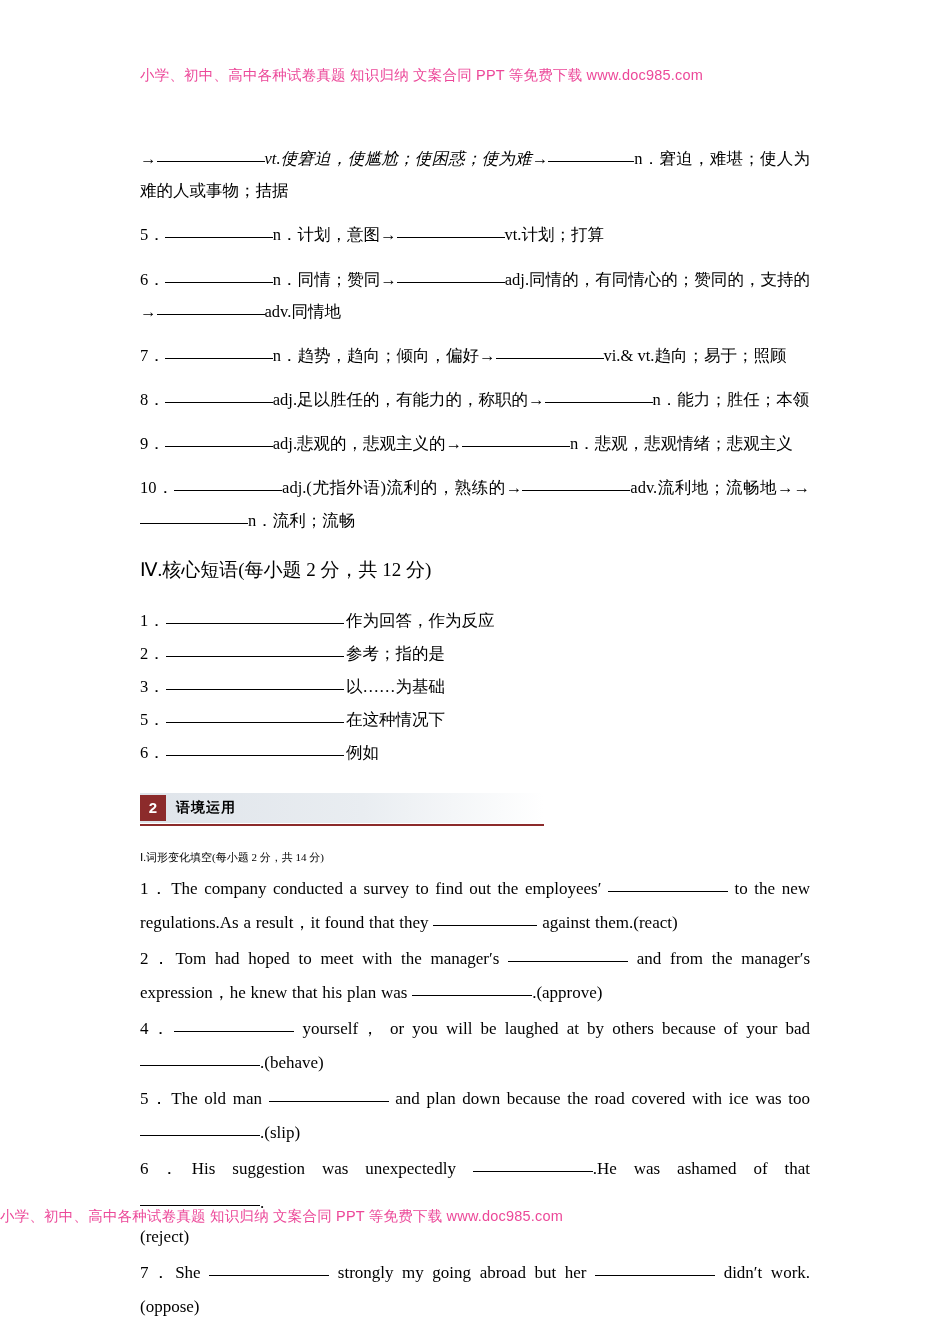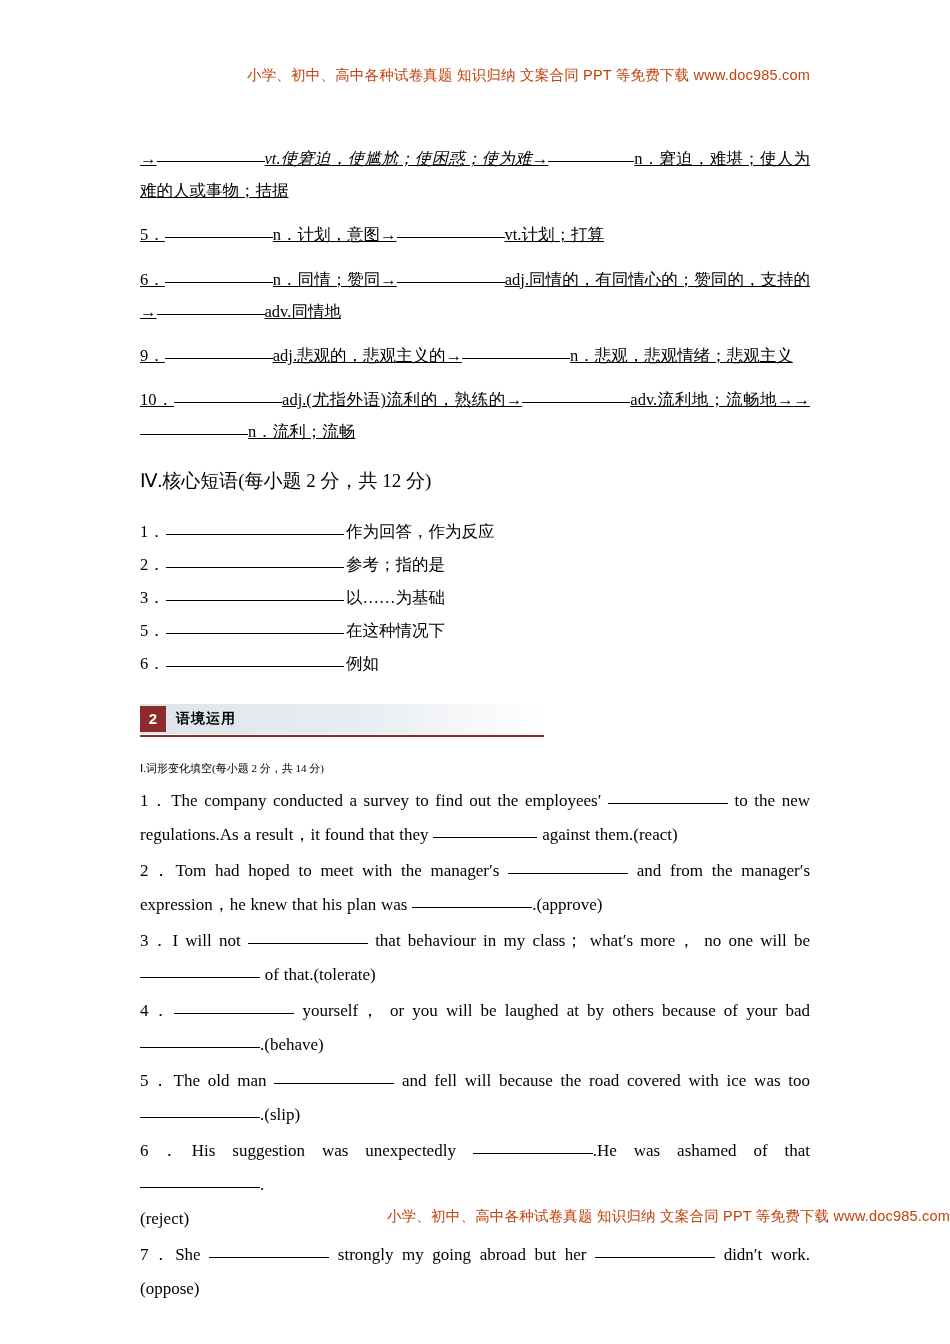--- a/index.html
+++ b/index.html
@@ -15,42 +15,41 @@
     position: relative;
   }
   .page {
     position: relative;
     width: 950px;
     height: 1344px;
     box-sizing: border-box;
     padding: 0 140px;
   }
   .watermark {
-    text-align: right;
+    text-align: left;
     font-family: "Liberation Sans", sans-serif;
     font-size: 14.5px;
-    color: #c2410c;
+    color: #ec4899;
     letter-spacing: 0.2px;
   }
   .watermark-top { padding-top: 66px; }
   .watermark-bottom {
     position: absolute;
     left: 0; right: 0;
     bottom: 118px;
   }
   .content {
     margin-top: 58px;
     font-size: 16.5px;
     line-height: 1.95;
   }
   .line {
     margin: 12px 0 6px 0;
     text-align: justify;
     text-justify: inter-ideograph;
-    text-decoration: underline;
   }
   .blank-s { display: inline-block; border-bottom: 1px solid #000; width: 86px; vertical-align: 2px; }
   .blank-m { display: inline-block; border-bottom: 1px solid #000; width: 108px; vertical-align: 2px; }
   i.pos { font-style: italic; }
   .sec-head {
     margin: 14px 0 4px 0;
     font-size: 19px;
   }
   .phrases { margin-top: 16px; }
   .phrase-row {
@@ -133,21 +132,27 @@
     </div>
 
     <div class="line">
       <span>5．</span><span class="blank-m"></span><span>n．计划，意图→</span><span class="blank-m"></span><span>vt.计划；打算</span>
     </div>
 
     <div class="line">
       <span>6．</span><span class="blank-m"></span><span>n．同情；赞同→</span><span class="blank-m"></span><span>adj.同情的，有同情心的；赞同的，支持的→</span><span class="blank-m"></span><span>adv.同情地</span>
     </div>
 
-
+    <div class="line">
+      <span>7．</span><span class="blank-m"></span><span>n．趋势，趋向；倾向，偏好→</span><span class="blank-m"></span><span>vi.&amp; vt.趋向；易于；照顾</span>
+    </div>
+
+    <div class="line">
+      <span>8．</span><span class="blank-m"></span><span>adj.足以胜任的，有能力的，称职的→</span><span class="blank-m"></span><span>n．能力；胜任；本领</span>
+    </div>
 
     <div class="line">
       <span>9．</span><span class="blank-m"></span><span>adj.悲观的，悲观主义的→</span><span class="blank-m"></span><span>n．悲观，悲观情绪；悲观主义</span>
     </div>
 
     <div class="line">
       <span>10．</span><span class="blank-m"></span><span>adj.(尤指外语)流利的，熟练的→</span><span class="blank-m"></span><span>adv.流利地；流畅地→</span>→<span class="blank-m"></span><span>n．流利；流畅</span>
     </div>
 
     <div class="sec-head">Ⅳ.核心短语(每小题 2 分，共 12 分)</div>
@@ -170,30 +175,27 @@
     <div class="q-head">Ⅰ.词形变化填空(每小题 2 分，共 14 分)</div>
 
     <div class="q justify-en">
       <span class="num">1．</span><span>The  company  conducted  a  survey  to  find  out  the  employees′</span> <span class="eblank-lg"></span> <span>to  the  new  regulations.As  a  result，it  found  that  they</span> <span class="eblank"></span> <span>against them.(react)</span>
     </div>
 
     <div class="q justify-en">
       <span class="num">2．</span><span>Tom  had  hoped  to  meet  with  the  manager′s</span> <span class="eblank-lg"></span> <span>and  from  the  manager′s  expression，he  knew  that  his  plan  was</span> <span class="eblank-lg"></span><span>.(approve)</span>
     </div>
 
-    <div class="q justify-en">
-      <span class="num">3．</span><span>I  will  not</span> <span class="eblank-lg"></span> <span>that  behaviour  in  my  class；  what′s  more，  no  one  will  be</span> <span class="eblank-lg"></span> <span>of that.(tolerate)</span>
-    </div>
 
     <div class="q justify-en">
       <span class="num">4．</span><span></span><span class="eblank-lg"></span> <span>yourself，  or  you  will  be  laughed  at  by  others  because  of  your  bad</span> <span class="eblank-lg"></span><span>.(behave)</span>
     </div>
 
     <div class="q justify-en">
-      <span class="num">5．</span><span>The  old  man</span> <span class="eblank-lg"></span> <span>and  fell  will  because  the  road  covered  with  ice  was  too</span> <span class="eblank-lg"></span><span>.(slip)</span>
+      <span class="num">5．</span><span>The  old  man</span> <span class="eblank-lg"></span> <span>and  plan  down  because  the  road  covered  with  ice  was  too</span> <span class="eblank-lg"></span><span>.(slip)</span>
     </div>
 
     <div class="q justify-en">
       <span class="num">6．</span><span>His  suggestion  was  unexpectedly</span> <span class="eblank-lg"></span><span>.He  was  ashamed  of  that</span> <span class="eblank-lg"></span><span>.</span><br><span>(reject)</span>
     </div>
 
     <div class="q justify-en">
       <span class="num">7．</span><span>She</span> <span class="eblank-lg"></span> <span>strongly my going abroad but her</span> <span class="eblank-lg"></span> <span>didn′t work.(oppose)</span>
     </div>
 

